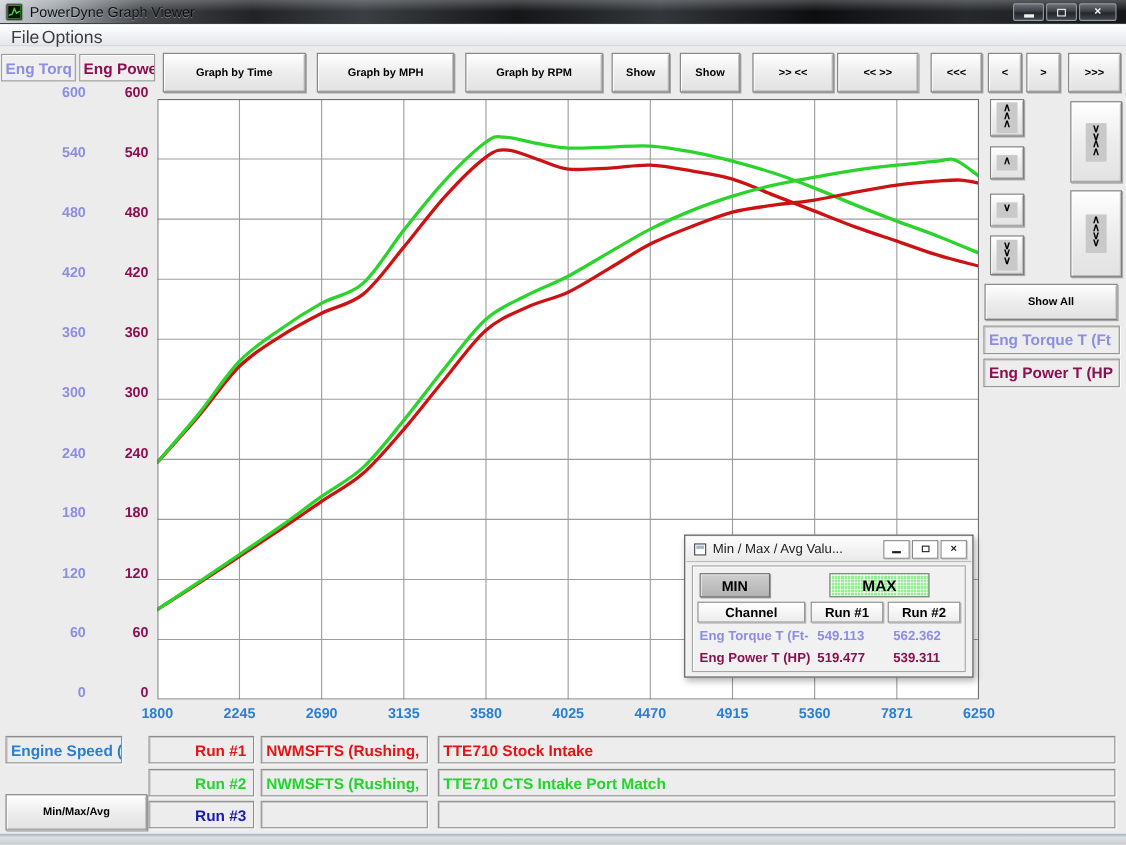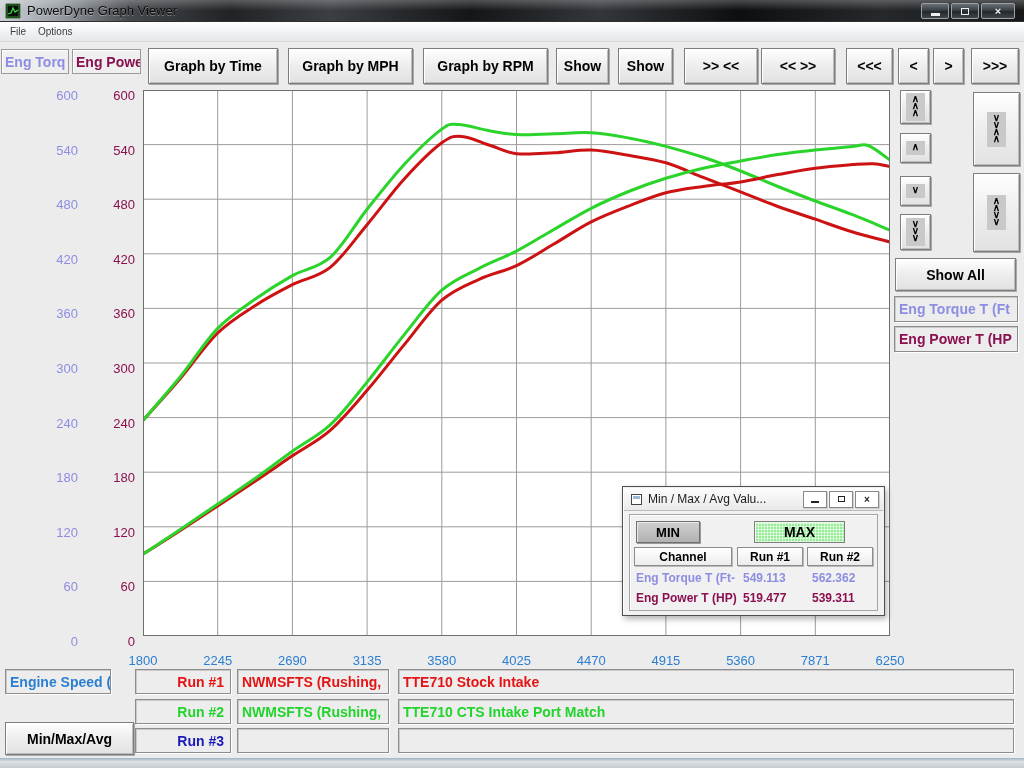--- a/index.html
+++ b/index.html
@@ -18,49 +18,49 @@
   .app-icon { left:5px; top:3px; width:16px; height:16px; background:#0b0f0b; border:1px solid #8b9a8b; border-radius:2px; }
   .app-title { left:27px; top:3px; font-size:13px; color:#0e0e0e; text-shadow:0 1px 0 rgba(255,255,255,.35); white-space:nowrap; }
   .winbtn { top:3px; height:16px; border:1px solid #9aa0a6; border-radius:2px;
     background:linear-gradient(180deg,#6a7076 0,#3a3f44 45%,#24282c 55%,#41464b); 
     color:#f0f0f0; display:flex; align-items:center; justify-content:center; }
   .winbtn .bar { width:9px; height:3px; background:#f0f0f0; margin-top:6px; }
   .winbtn .sq { width:8px; height:7px; border:1px solid #f0f0f0; background:transparent; }
   .winbtn .x { font-size:11px; line-height:11px; font-weight:bold; }
   .menubar { left:0; top:22px; width:1024px; height:20px;
     background:linear-gradient(180deg,#ffffff,#eef1f4 60%,#e4e8eb); border-bottom:1px solid #d6dadd; }
-  .menu-item { top:2px; font-size:10px; color:#3c3c3c; padding:2px 6px; }
+  .menu-item { top:2px; font-size:16px; color:#3c3c3c; padding:2px 6px; }
 
   
   .btn {
     background:linear-gradient(180deg,#ffffff,#ededed 50%,#e2e2e2);
     border:1px solid #7e7e7e;
     box-shadow:inset 1px 1px 0 #ffffff, inset -1px -1px 0 #bcbcbc, 1px 1px 0 #a8a8a8;
-    color:#000; font-weight:bold; font-size:14px;
+    color:#000; font-weight:bold; font-size:10px;
     display:flex; align-items:center; justify-content:center; white-space:nowrap;
   }
   .sunkbox {
     border:1px solid #8d8d8d;
     box-shadow:inset 1px 1px 0 #c9c9c9, 1px 1px 0 #ffffff;
     background:#ededed; overflow:hidden; white-space:nowrap;
     display:flex; align-items:center; font-weight:bold; font-size:14px;
   }
   .axis-hdr {
     border:1px solid #9a9a9a; background:#efefef;
     box-shadow:inset 1px 1px 0 #fff;
     font-weight:bold; font-size:14px; display:flex; align-items:center;
     padding-left:3px; overflow:hidden; white-space:nowrap;
   }
   .chev { flex-direction:column; line-height:6px; font-size:10px; }
   .chev .pad { background:#c9c9c9; padding:3px 6px 4px; display:flex; flex-direction:column; align-items:center; }
   .chev .pad div { height:7px; font-weight:bold; }
 
   
   #plot { left:143px; top:90px; }
-  .tick-label { position:absolute; font-weight:normal; font-size:13px;margin-top:12px; }
+  .tick-label { position:absolute; font-weight:bold; font-size:13px; }
   .ylab-t { color:#8d8de2; text-align:right; width:50px; }
   .ylab-p { color:#8b1050; text-align:right; width:45px; }
   .xlab { color:#2b7fd2; transform:translateX(-50%); }
 
   
   .legend-run { justify-content:flex-end; padding-right:6px; }
   .legend-txt { padding-left:4px; }
 
   
   .popup { left:622px; top:486px; width:263px; height:130px; background:#f1f1f1;

